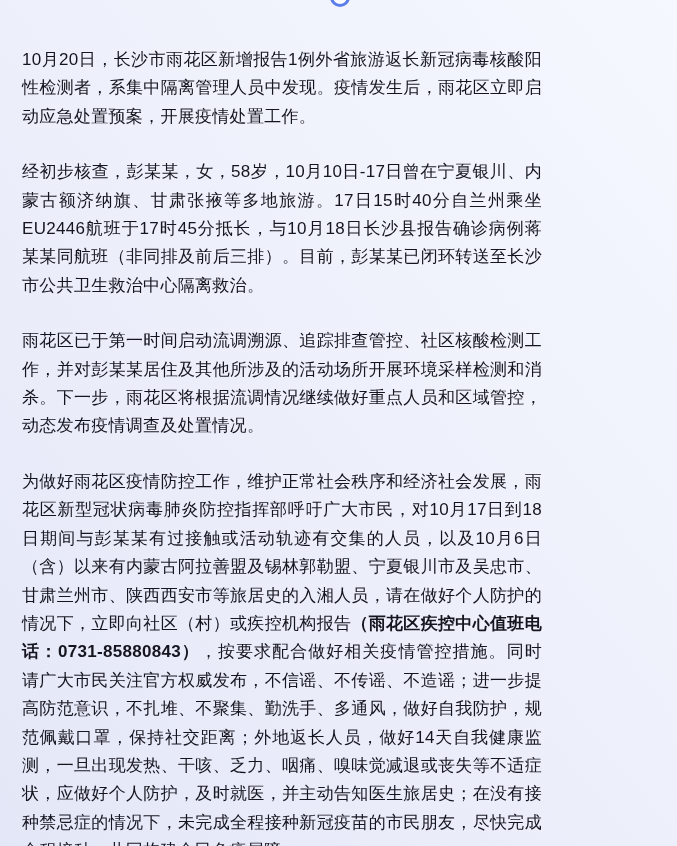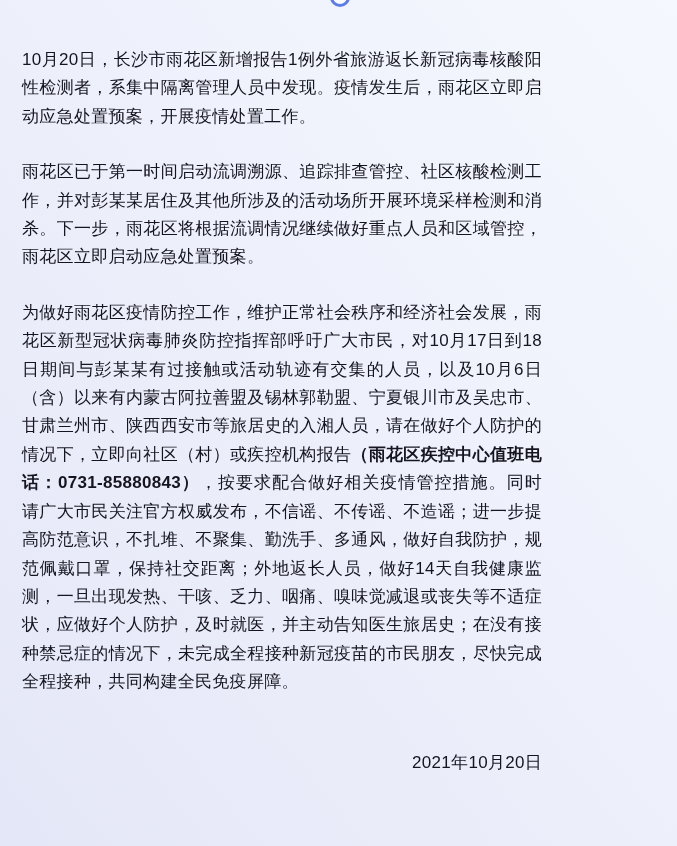--- a/index.html
+++ b/index.html
@@ -59,22 +59,23 @@
 </style>
 </head>
 <body>
 
 <div class="page">
 
   <div class="top-ring"></div>
 
   <p class="para">10月20日，长沙市雨花区新增报告1例外省旅游返长新冠病毒核酸阳性检测者，系集中隔离管理人员中发现。疫情发生后，雨花区立即启动应急处置预案，开展疫情处置工作。</p>
 
+  <p class="para">经初步核查，彭某某，女，58岁，10月10日-17日曾在宁夏银川、内蒙古额济纳旗、甘肃张掖等多地旅游。17日15时40分自兰州乘坐EU2446航班于17时45分抵长，与10月18日长沙县报告确诊病例蒋某某同航班（非同排及前后三排）。目前，彭某某已闭环转送至长沙市公共卫生救治中心隔离救治。</p>
 
-  <p class="para">雨花区已于第一时间启动流调溯源、追踪排查管控、社区核酸检测工作，并对彭某某居住及其他所涉及的活动场所开展环境采样检测和消杀。下一步，雨花区将根据流调情况继续做好重点人员和区域管控，雨花区立即启动应急处置预案。</p>
+  <p class="para">雨花区已于第一时间启动流调溯源、追踪排查管控、社区核酸检测工作，并对彭某某居住及其他所涉及的活动场所开展环境采样检测和消杀。下一步，雨花区将根据流调情况继续做好重点人员和区域管控，动态发布疫情调查及处置情况。</p>
 
   <p class="para"><span>为做好雨花区疫情防控工作，维护正常社会秩序和经济社会发展，雨花区新型冠状病毒肺炎防控指挥部呼吁广大市民，对10月17日到18日期间与彭某某有过接触或活动轨迹有交集的人员，以及10月6日（含）以来有内蒙古阿拉善盟及锡林郭勒盟、宁夏银川市及吴忠市、甘肃兰州市、陕西西安市等旅居史的入湘人员，请在做好个人防护的情况下，立即向社区（村）或疾控机构报告</span><b>（雨花区疾控中心值班电话：0731-85880843）</b><span>，按要求配合做好相关疫情管控措施。同时请广大市民关注官方权威发布，不信谣、不传谣、不造谣；进一步提高防范意识，不扎堆、不聚集、勤洗手、多通风，做好自我防护，规范佩戴口罩，保持社交距离；外地返长人员，做好14天自我健康监测，一旦出现发热、干咳、乏力、咽痛、嗅味觉减退或丧失等不适症状，应做好个人防护，及时就医，并主动告知医生旅居史；在没有接种禁忌症的情况下，未完成全程接种新冠疫苗的市民朋友，尽快完成全程接种，共同构建全民免疫屏障。</span></p>
 
   <div class="signature-wrap">
     <div class="sig-inner">
       <div>2021年10月20日</div>
     </div>
   </div>
 
 </div>

